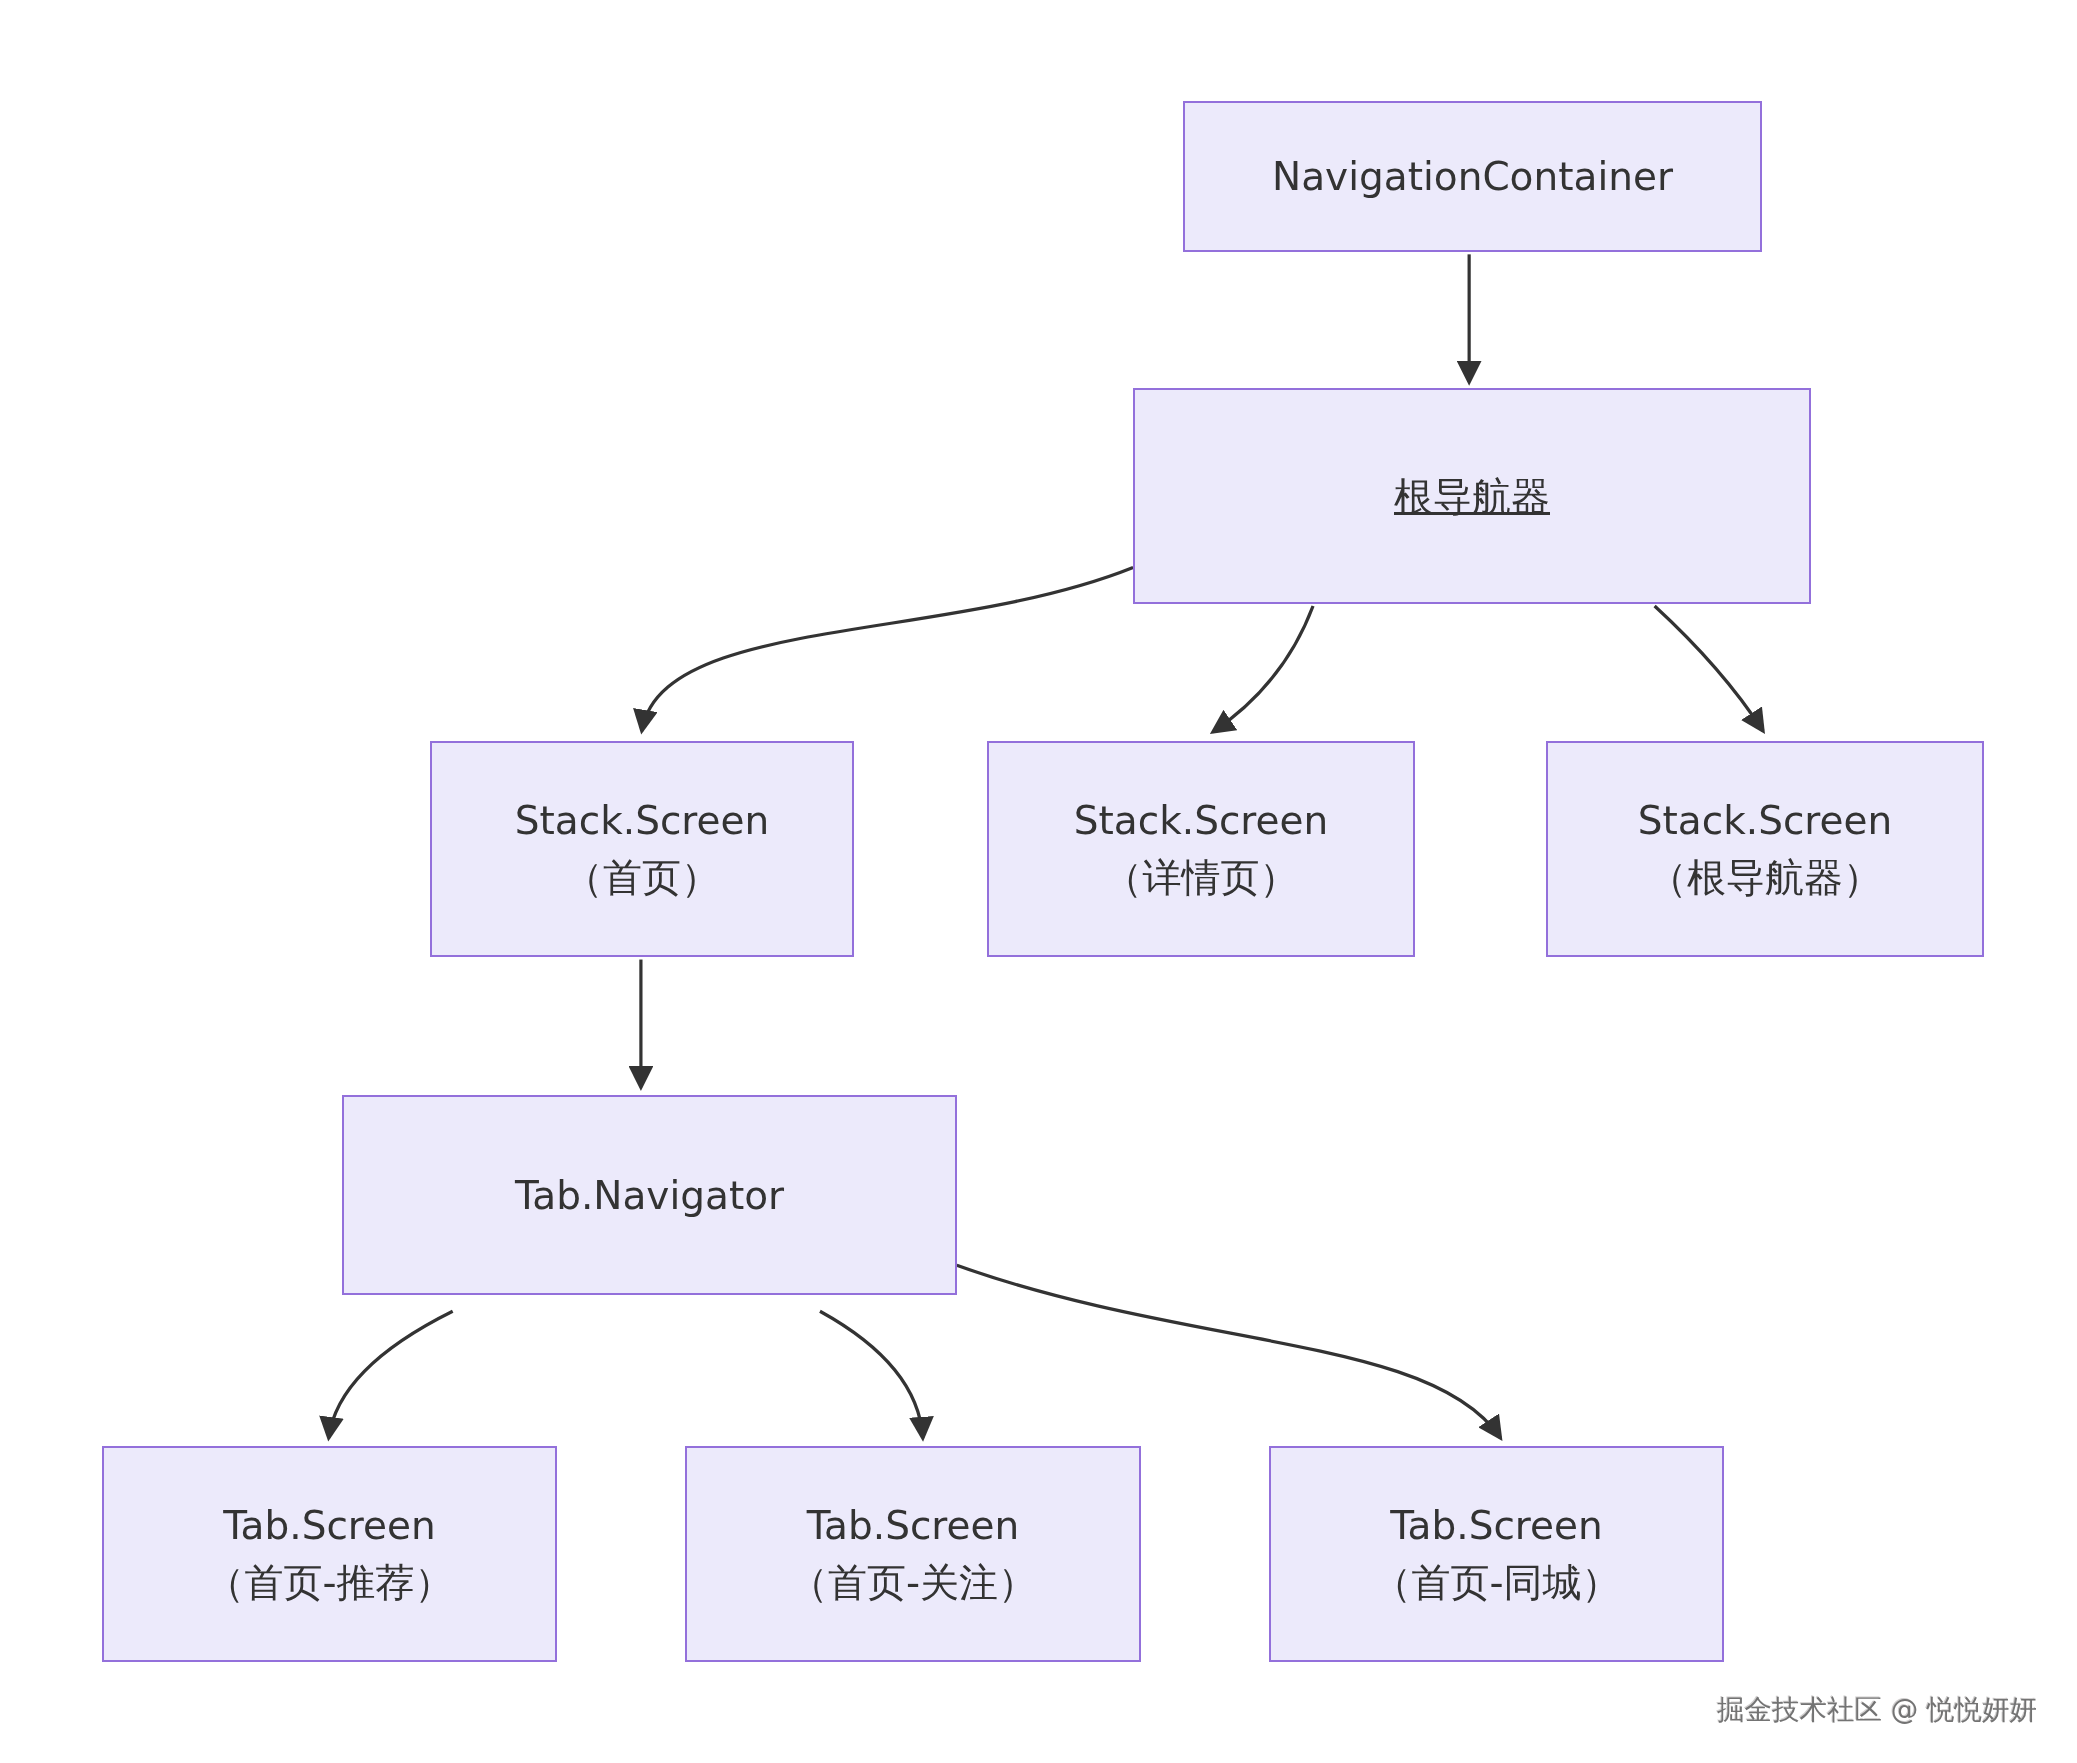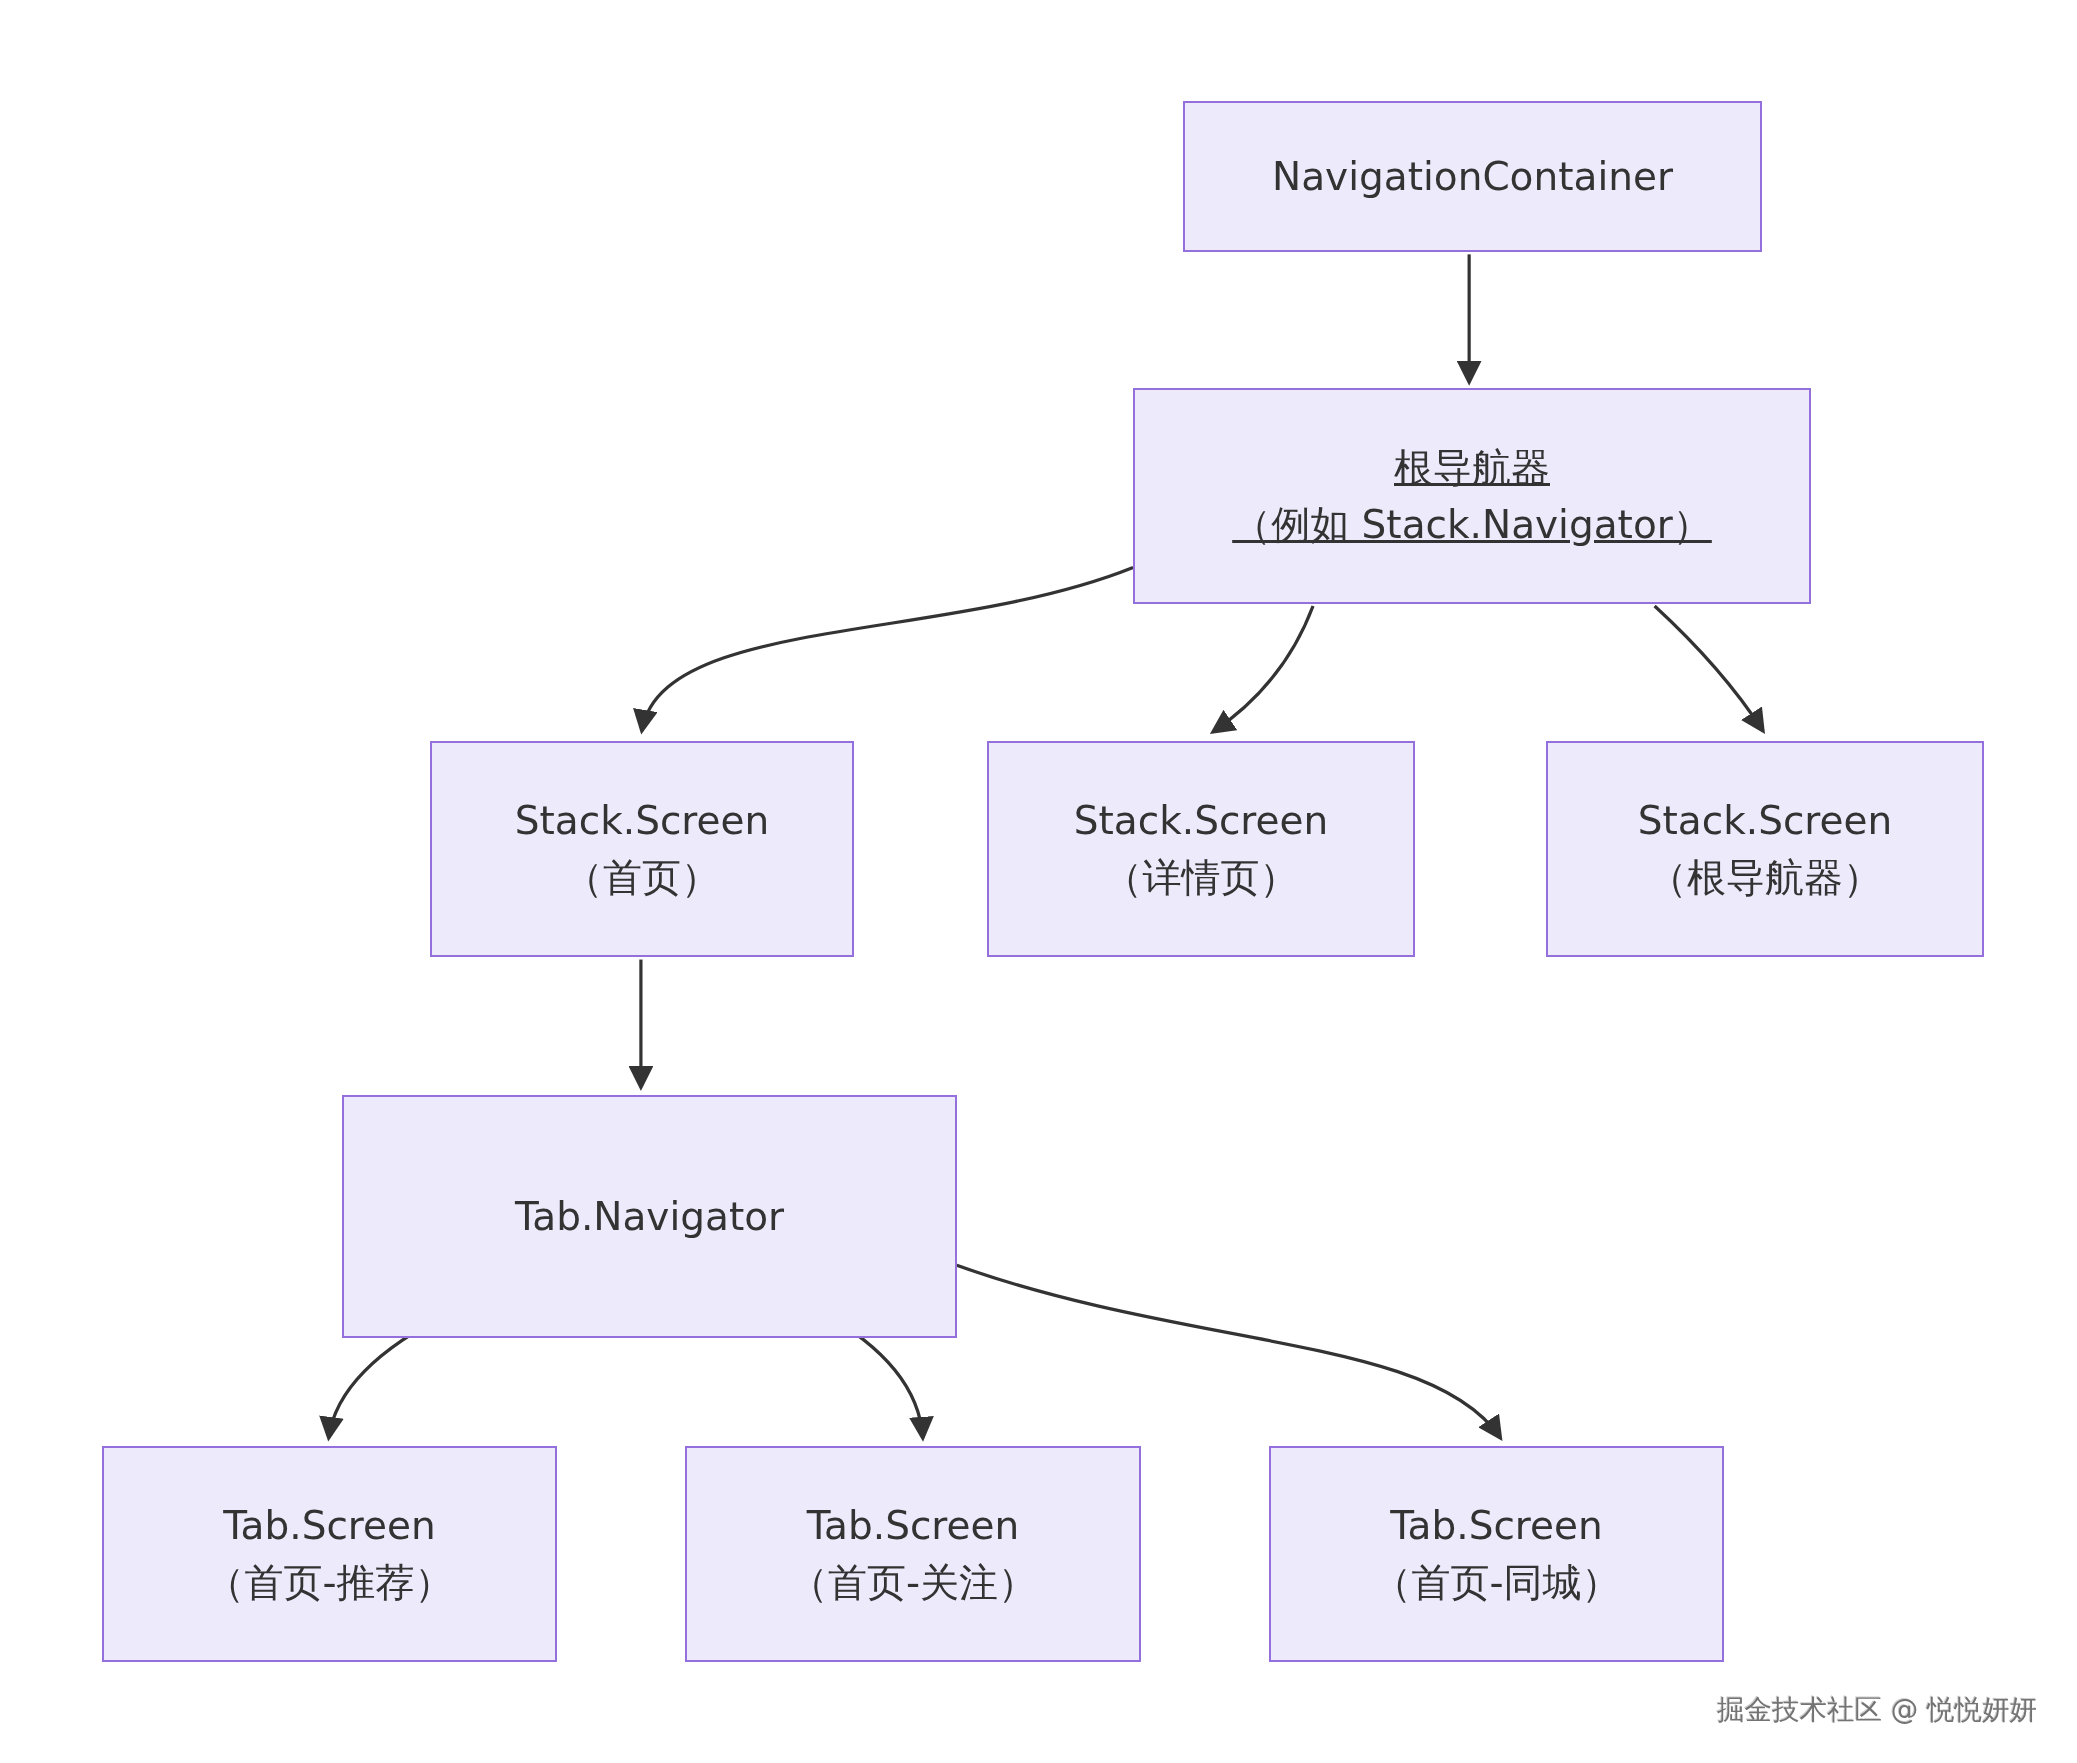--- a/index.html
+++ b/index.html
@@ -73,39 +73,38 @@
       <path d="M 1042 1378 C 1300 1470, 1560 1455, 1634 1566" marker-end="url(#arrowhead)"></path>
     </g>
   </svg>
 
   <div class="node" style="left:1183px; top:101px; width:579px; height:151px;">
     <span class="line">NavigationContainer</span>
   </div>
 
   <div class="node" style="left:1133px; top:388px; width:678px; height:216px;text-decoration:underline;">
     <span class="line">根导航器</span>
-    <span class="line">（例如 Stack.Navigator）</span>
   </div>
 
   <div class="node" style="left:430px; top:741px; width:424px; height:216px;">
     <span class="line">Stack.Screen</span>
     <span class="line">（首页）</span>
   </div>
 
   <div class="node" style="left:987px; top:741px; width:428px; height:216px;">
     <span class="line">Stack.Screen</span>
     <span class="line">（详情页）</span>
   </div>
 
   <div class="node" style="left:1546px; top:741px; width:438px; height:216px;">
     <span class="line">Stack.Screen</span>
     <span class="line">（根导航器）</span>
   </div>
 
-  <div class="node" style="left:342px; top:1095px; width:615px; height:243px;">
+  <div class="node" style="left:342px; top:1095px; width:615px; height:200px;">
     <span class="line">Tab.Navigator</span>
   </div>
 
   <div class="node" style="left:102px; top:1446px; width:455px; height:216px;">
     <span class="line">Tab.Screen</span>
     <span class="line">（首页-推荐）</span>
   </div>
 
   <div class="node" style="left:685px; top:1446px; width:456px; height:216px;">
     <span class="line">Tab.Screen</span>

